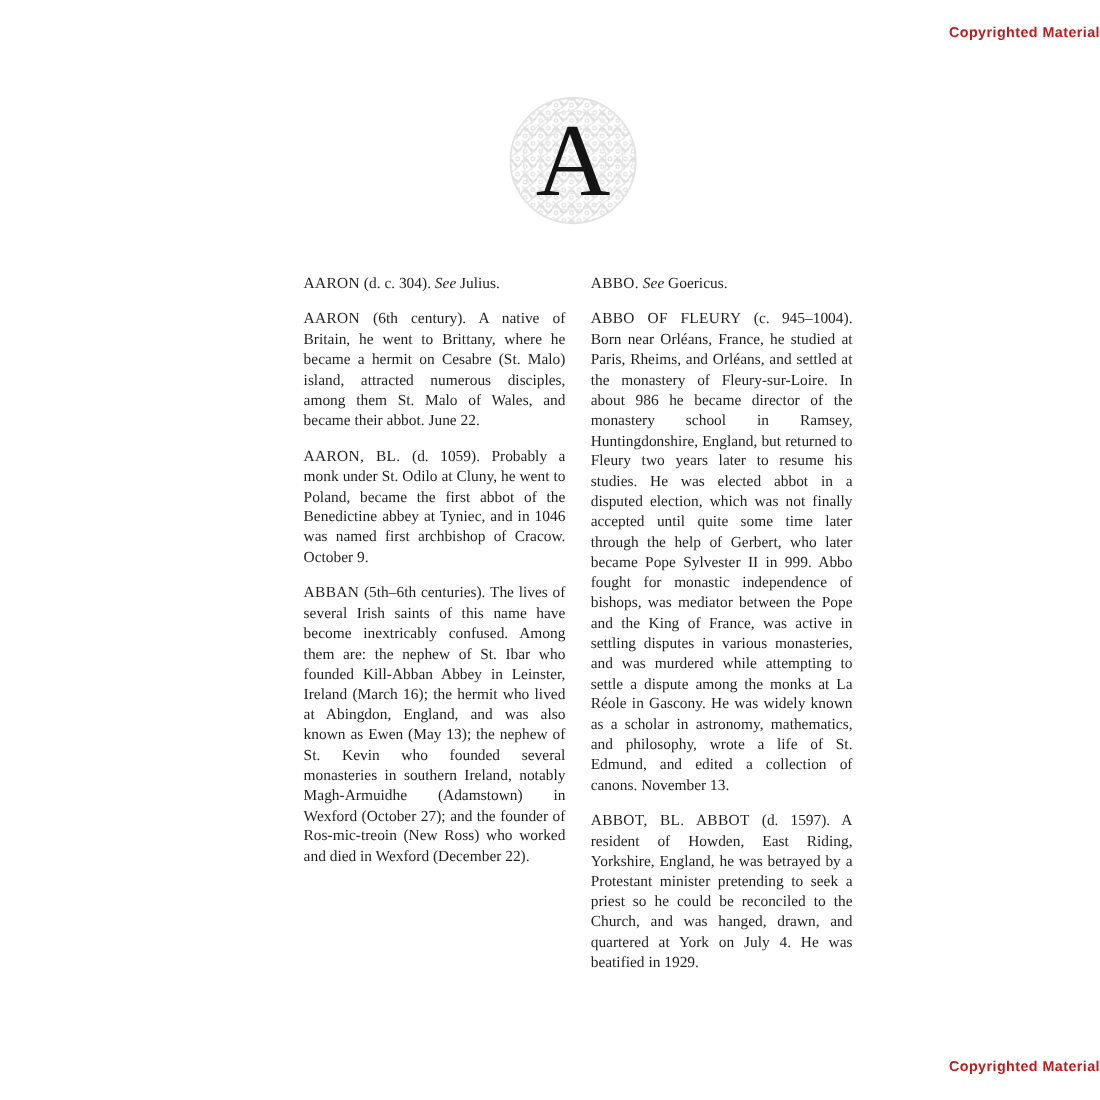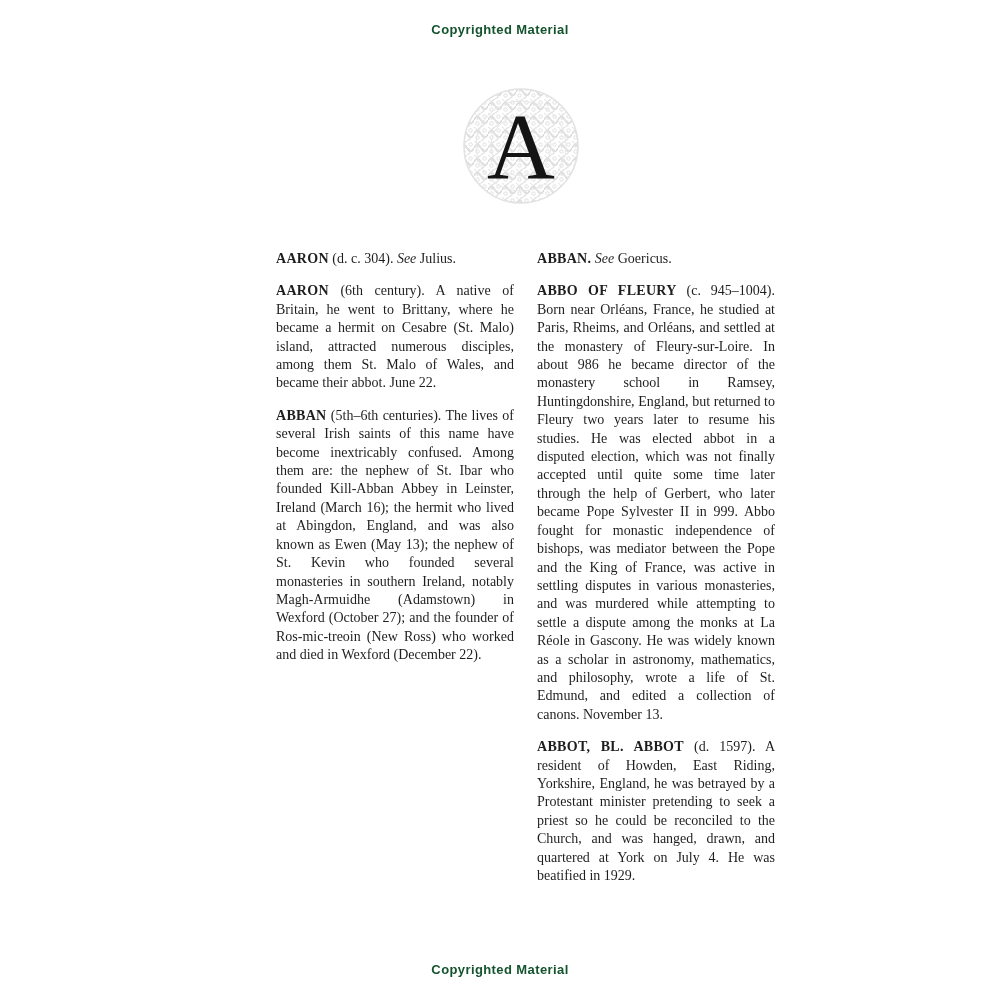--- a/index.html
+++ b/index.html
@@ -7,26 +7,26 @@
     position: relative;
     width: 1000px; height: 1000px;
     background: #ffffff;
     font-family: "Liberation Serif", serif;
     color: #1e1e1e;
     overflow: hidden;
   }
   .copyright {
     position: absolute;
     left: 0; width: 100%;
-    text-align: center;
+    text-align: right;
     font-family: "Liberation Sans", sans-serif;
     font-weight: bold;
     font-size: 13px;
     letter-spacing: 0.4px;
-    color: #14532d;
+    color: #b91c1c;
   }
   .copyright.top { top: 22px; }
   .copyright.bottom { top: 962px; }
 
   .ornament {
     position: absolute;
     left: 460px; top: 85px;
     width: 122px; height: 122px;
   }
   .ornament svg { position: absolute; left: 0; top: 0; }
@@ -44,21 +44,21 @@
     top: 250px;
     width: 238px;
     text-align: justify;
     font-size: 14px;
     line-height: 18.4px;
   }
   .col-left  { left: 276px; }
   .col-right { left: 537px; }
 
   .entry { margin: 0 0 14px 0; }
-  .entry b { font-weight: bold; letter-spacing: 0.3px; }
+  .entry b { font-weight: normal; letter-spacing: 0.3px; }
   .entry i { font-style: italic; }
 </style>
 </head>
 <body>
 
 <div class="page">
 
   <div class="copyright top">Copyrighted Material</div>
 
   <div class="ornament">
@@ -76,24 +76,25 @@
       <circle cx="61" cy="61" r="57" fill="none" stroke="#e2e2e2" stroke-width="1.5"></circle>
       <circle cx="61" cy="61" r="45" fill="none" stroke="#e7e7e7" stroke-width="1"></circle>
       <circle cx="61" cy="61" r="30" fill="none" stroke="#e7e7e7" stroke-width="1"></circle>
     </svg>
     <span class="drop-letter">A</span>
   </div>
 
   <div class="col col-left" id="col-left">
       <p class="entry"><b>AARON</b><span> (d. c. 304). </span><i>See</i><span> Julius.</span></p>
       <p class="entry"><b>AARON</b><span> (6th century). A native of Britain, he went to Brittany, where he became a hermit on Cesabre (St. Malo) island, attracted numerous disciples, among them St. Malo of Wales, and became their abbot. June 22.</span></p>
+      <p class="entry"><b>AARON, BL.</b><span> (d. 1059). Probably a monk under St. Odilo at Cluny, he went to Poland, became the first abbot of the Benedictine abbey at Tyniec, and in 1046 was named first archbishop of Cracow. October 9.</span></p>
       <p class="entry"><b>ABBAN</b><span> (5th–6th centuries). The lives of several Irish saints of this name have become inextricably confused. Among them are: the nephew of St. Ibar who founded Kill-Abban Abbey in Leinster, Ireland (March 16); the hermit who lived at Abingdon, England, and was also known as Ewen (May 13); the nephew of St. Kevin who founded several monasteries in southern Ireland, notably Magh-Armuidhe (Adamstown) in Wexford (October 27); and the founder of Ros-mic-treoin (New Ross) who worked and died in Wexford (December 22).</span></p>
     </div>
 
   <div class="col col-right" id="col-right">
-      <p class="entry"><b>ABBAN.</b><span> </span><i>See</i><span> Goericus.</span></p>
+      <p class="entry"><b>ABBO.</b><span> </span><i>See</i><span> Goericus.</span></p>
       <p class="entry"><b>ABBO OF FLEURY</b><span> (c. 945–1004). Born near Orléans, France, he studied at Paris, Rheims, and Orléans, and settled at the monastery of Fleury-sur-Loire. In about 986 he became director of the monastery school in Ramsey, Huntingdonshire, England, but returned to Fleury two years later to resume his studies. He was elected abbot in a disputed election, which was not finally accepted until quite some time later through the help of Gerbert, who later became Pope Sylvester II in 999. Abbo fought for monastic independence of bishops, was mediator between the Pope and the King of France, was active in settling disputes in various monasteries, and was murdered while attempting to settle a dispute among the monks at La Réole in Gascony. He was widely known as a scholar in astronomy, mathematics, and philosophy, wrote a life of St. Edmund, and edited a collection of canons. November 13.</span></p>
       <p class="entry"><b>ABBOT, BL. ABBOT</b><span> (d. 1597). A resident of Howden, East Riding, Yorkshire, England, he was betrayed by a Protestant minister pretending to seek a priest so he could be reconciled to the Church, and was hanged, drawn, and quartered at York on July 4. He was beatified in 1929.</span></p>
     </div>
 
   <div class="copyright bottom">Copyrighted Material</div>
 
 </div>
 
 </body></html>

